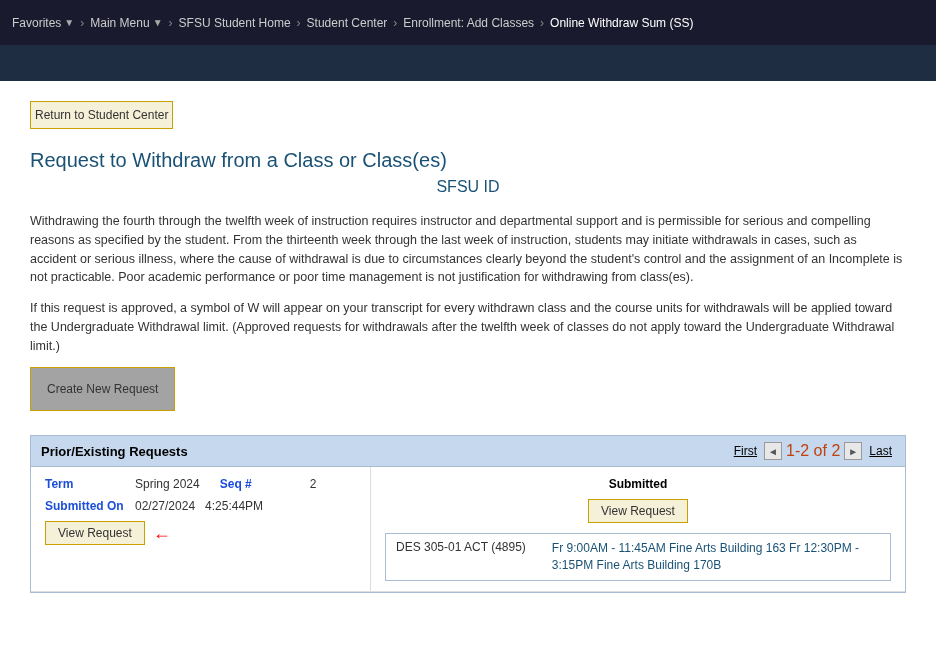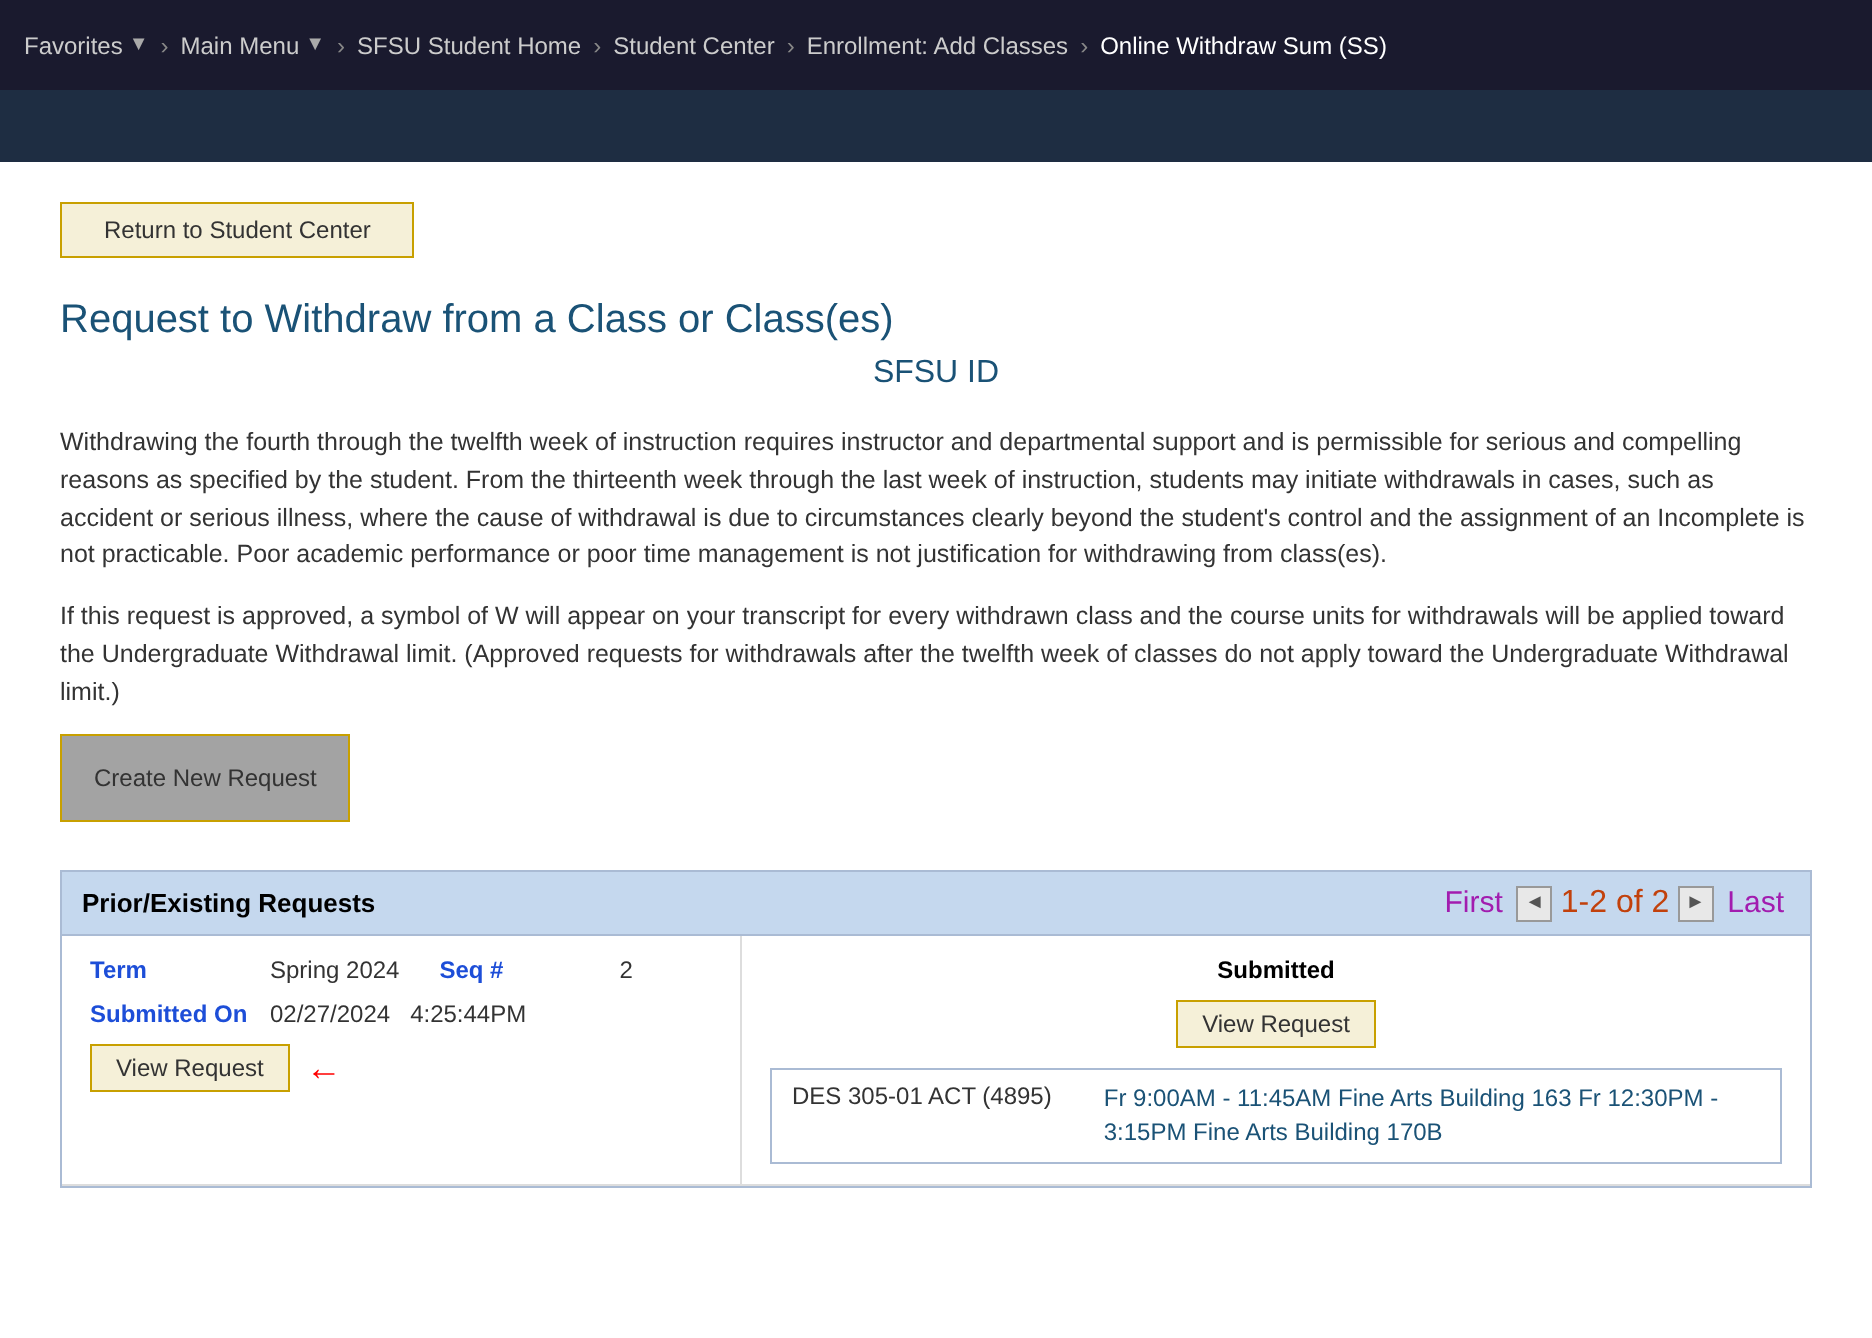--- a/index.html
+++ b/index.html
@@ -26,21 +26,21 @@
     .nav-arrow { font-size: 10px; color: #aaa; }
 
     
     .main-content {
       padding: 20px 30px;
     }
 
     .return-btn {
       border: 1px solid #c8a000;
       background: #f5f0d8;
-      padding: 6px 21px;
+      padding: 6px 4px;
       font-size: 12px;
       cursor: pointer;
       color: #333;
       margin-bottom: 20px;
     }
 
     .page-title {
       color: #1a5276;
       font-size: 20px;
       font-weight: normal;
@@ -92,23 +92,24 @@
     .pagination {
       display: flex;
       align-items: center;
       gap: 4px;
       font-size: 12px;
     }
     .pagination-btn {
       background: none;
       border: none;
       cursor: pointer;
-      font-size: 15px;
-      color: #a21caf;
+      font-size: 12px;
+      color: #000000;
       padding: 1px 3px;
+      text-decoration: underline;
     }
     .pagination-nav {
       width: 18px;
       height: 18px;
       border: 1px solid #999;
       background: #e8e8e8;
       display: flex;
       align-items: center;
       justify-content: center;
       cursor: pointer;

